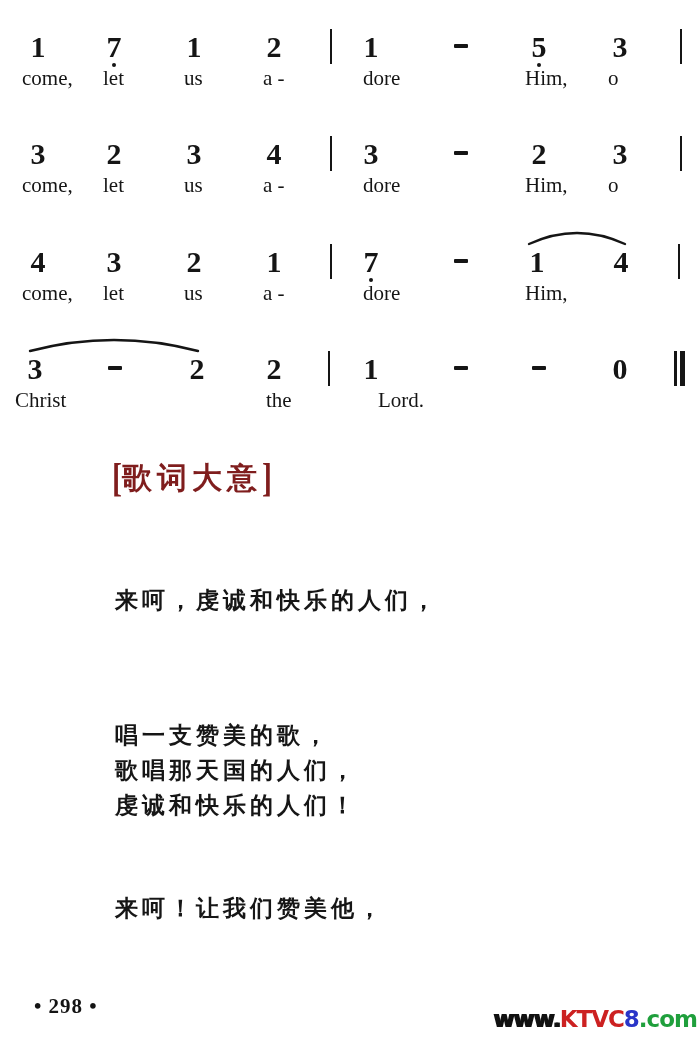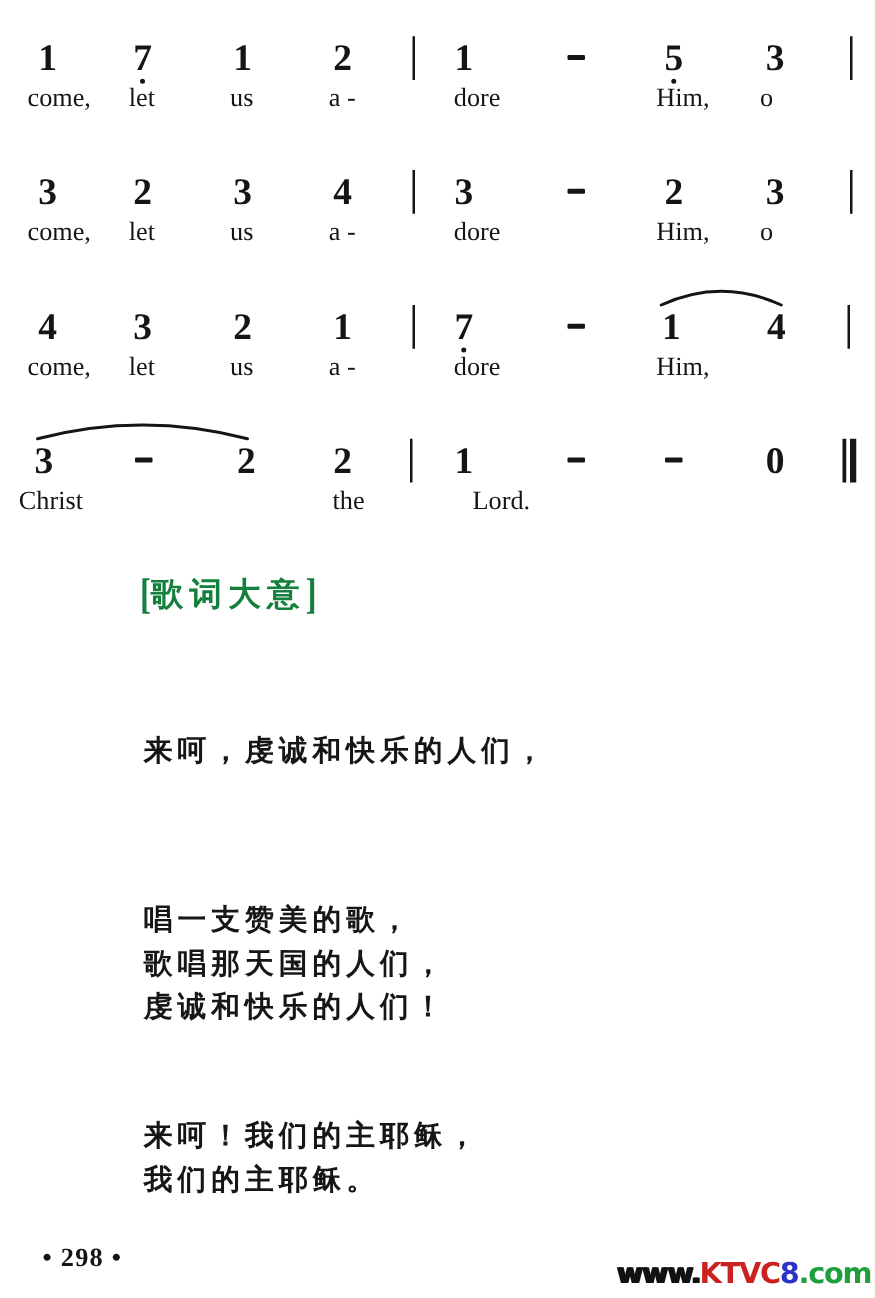--- a/index.html
+++ b/index.html
@@ -43,22 +43,22 @@
   .slur{position:absolute;height:20px;overflow:visible;}
   .lyric{
     position:absolute;top:33px;
     font-size:21px;line-height:24px;white-space:nowrap;
     color:#151515;
   }
 
   
   .heading{
     position:absolute;left:112px;top:458px;
-    font-size:26px;font-weight:bold;letter-spacing:5px;
-    color:#15803d;white-space:nowrap;
+    font-size:30px;font-weight:bold;letter-spacing:5px;
+    color:#7f1d1d;white-space:nowrap;
   }
   .heading .brk{
     display:inline-block;
     transform:scaleY(1.32);
     font-weight:600;letter-spacing:0;
   }
   .stanza{
     position:absolute;left:115px;
     font-size:23px;font-weight:bold;
     line-height:35px;letter-spacing:4px;
@@ -176,22 +176,21 @@
   <div id="stanzas">
       <div class="stanza" style="top: 551px;">
         <div class="stanza-line">来呵，虔诚和快乐的人们，</div>
       </div>
       <div class="stanza" style="top: 686px;">
         <div class="stanza-line">唱一支赞美的歌，</div>
         <div class="stanza-line">歌唱那天国的人们，</div>
         <div class="stanza-line">虔诚和快乐的人们！</div>
       </div>
       <div class="stanza" style="top: 859px;">
-        <div class="stanza-line">来呵！我们的主耶稣，</div>
-        <div class="stanza-line">我们的主耶稣。</div>
+        <div class="stanza-line">来呵！让我们赞美他，</div>
       </div>
     </div>
 
   <div class="pagenum">• 298 •</div>
 
   <div class="watermark"><span class="w-www" style="color: rgb(17, 17, 17);">www.</span><span class="w-name" style="color: rgb(204, 33, 33);">KTVC</span><span class="w-digit" style="color: rgb(42, 53, 200);">8</span><span class="w-tld" style="color: rgb(31, 159, 60);">.com</span></div>
 
 </div>
 
 </body></html>

